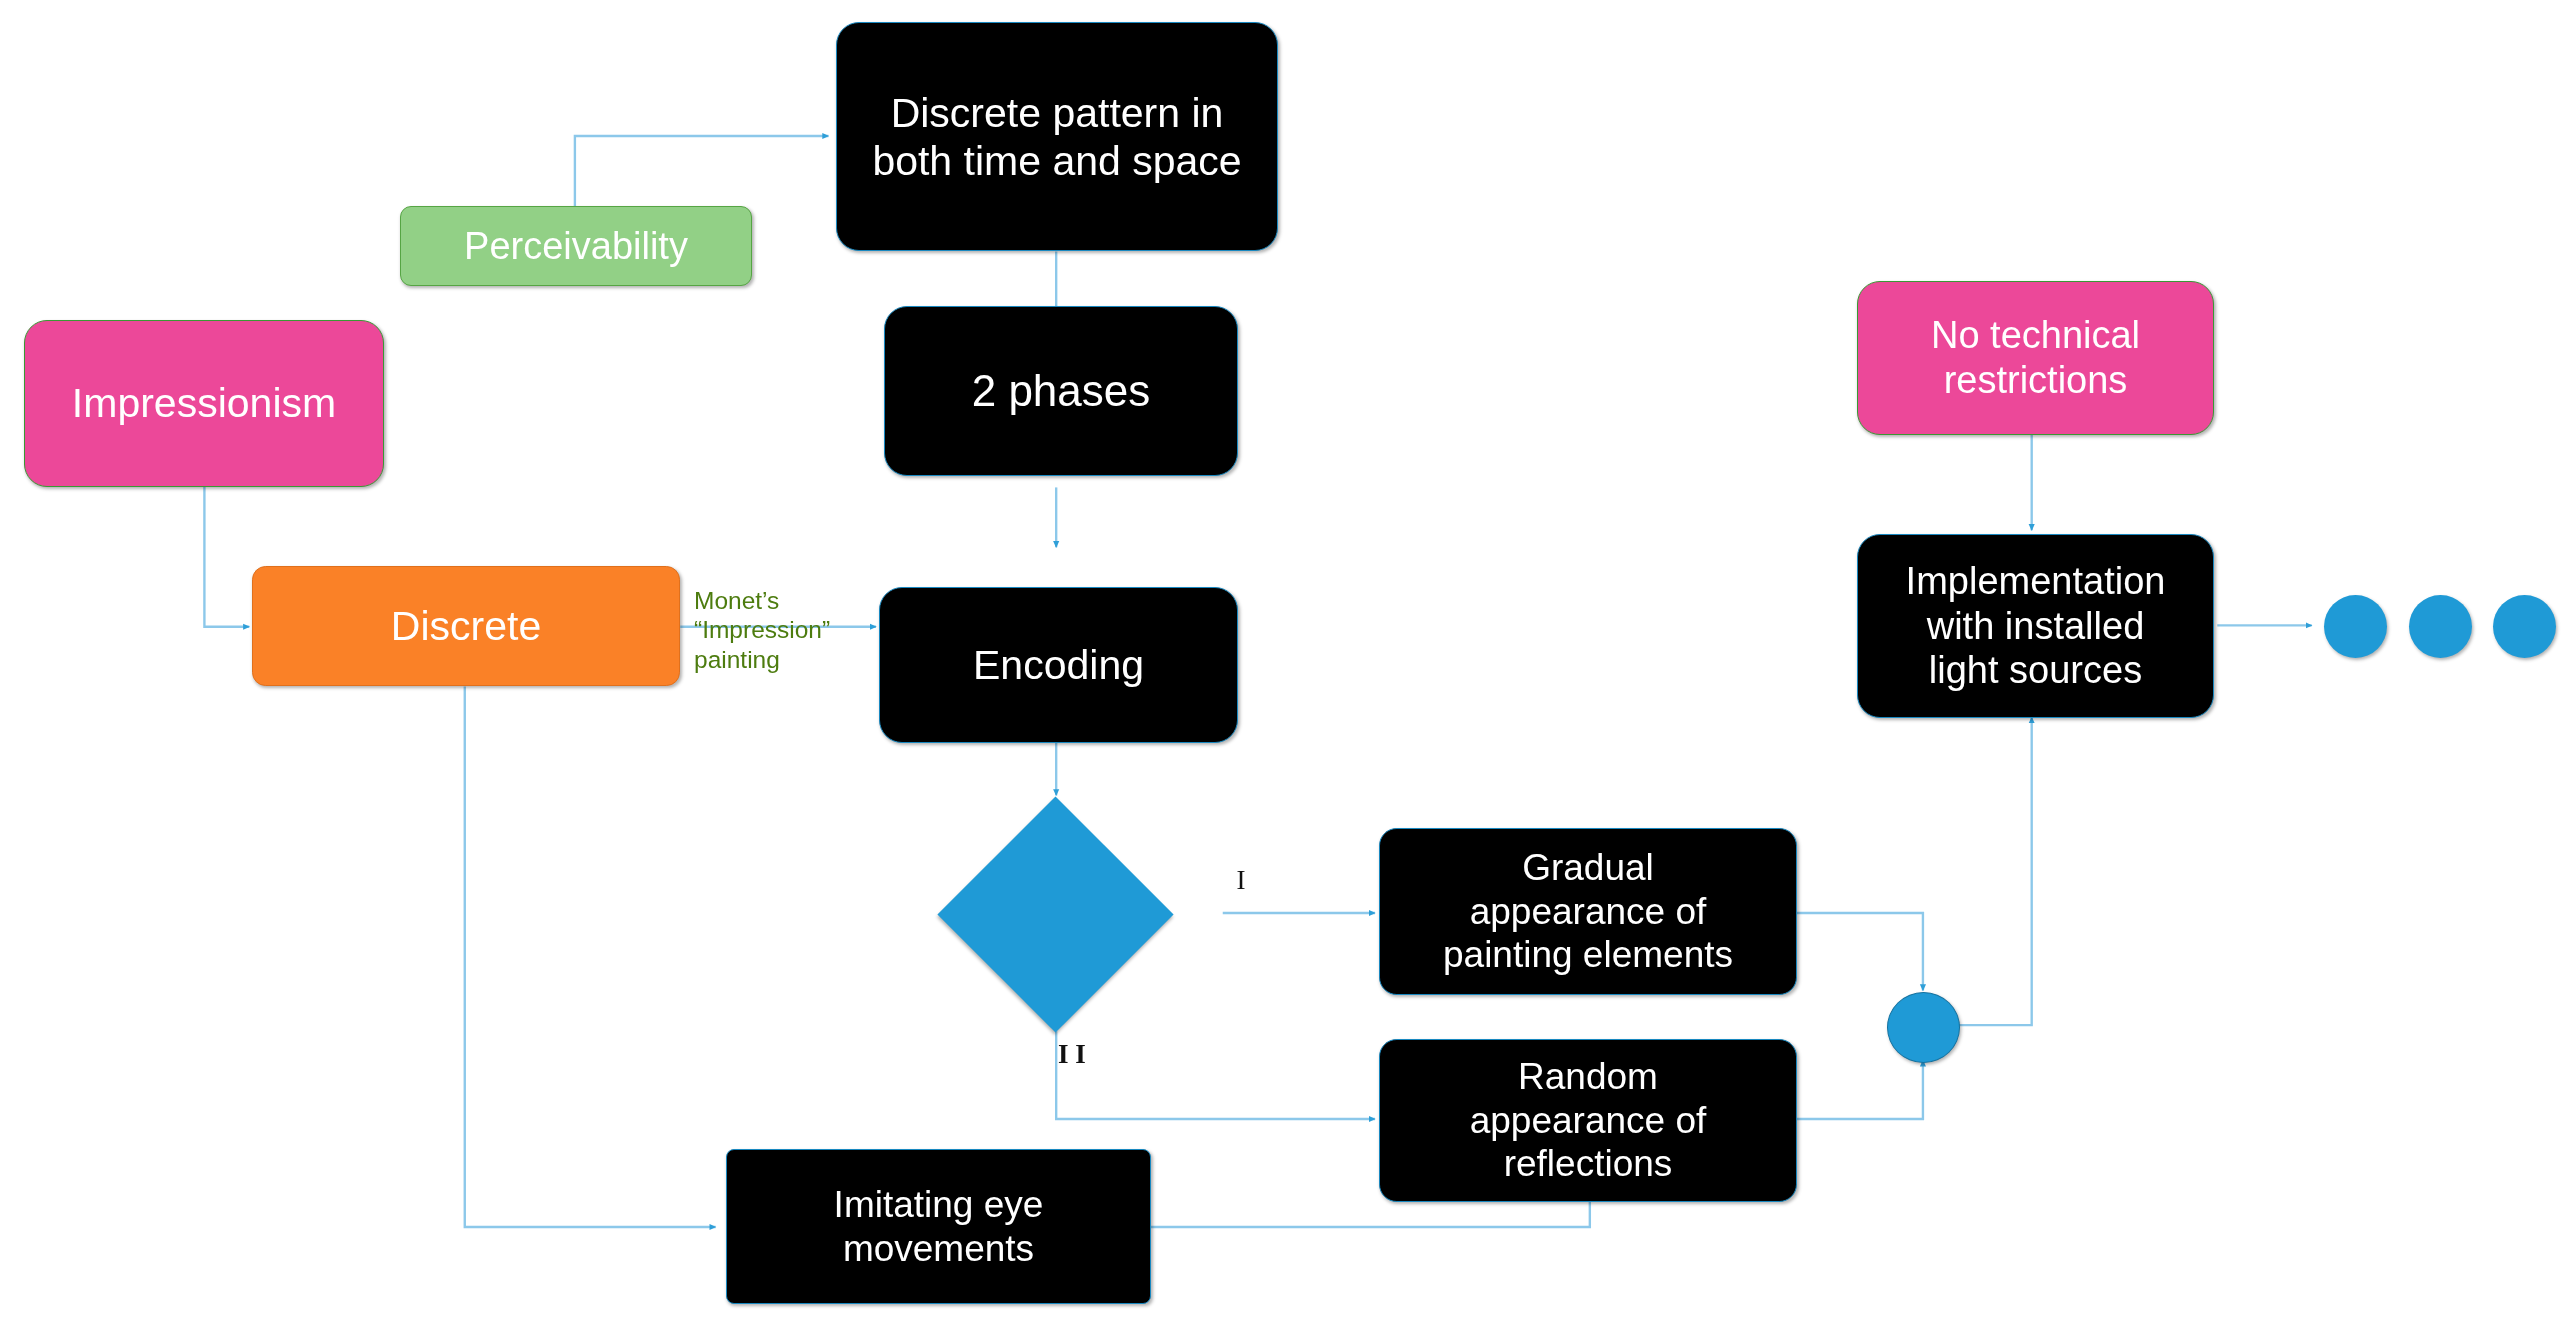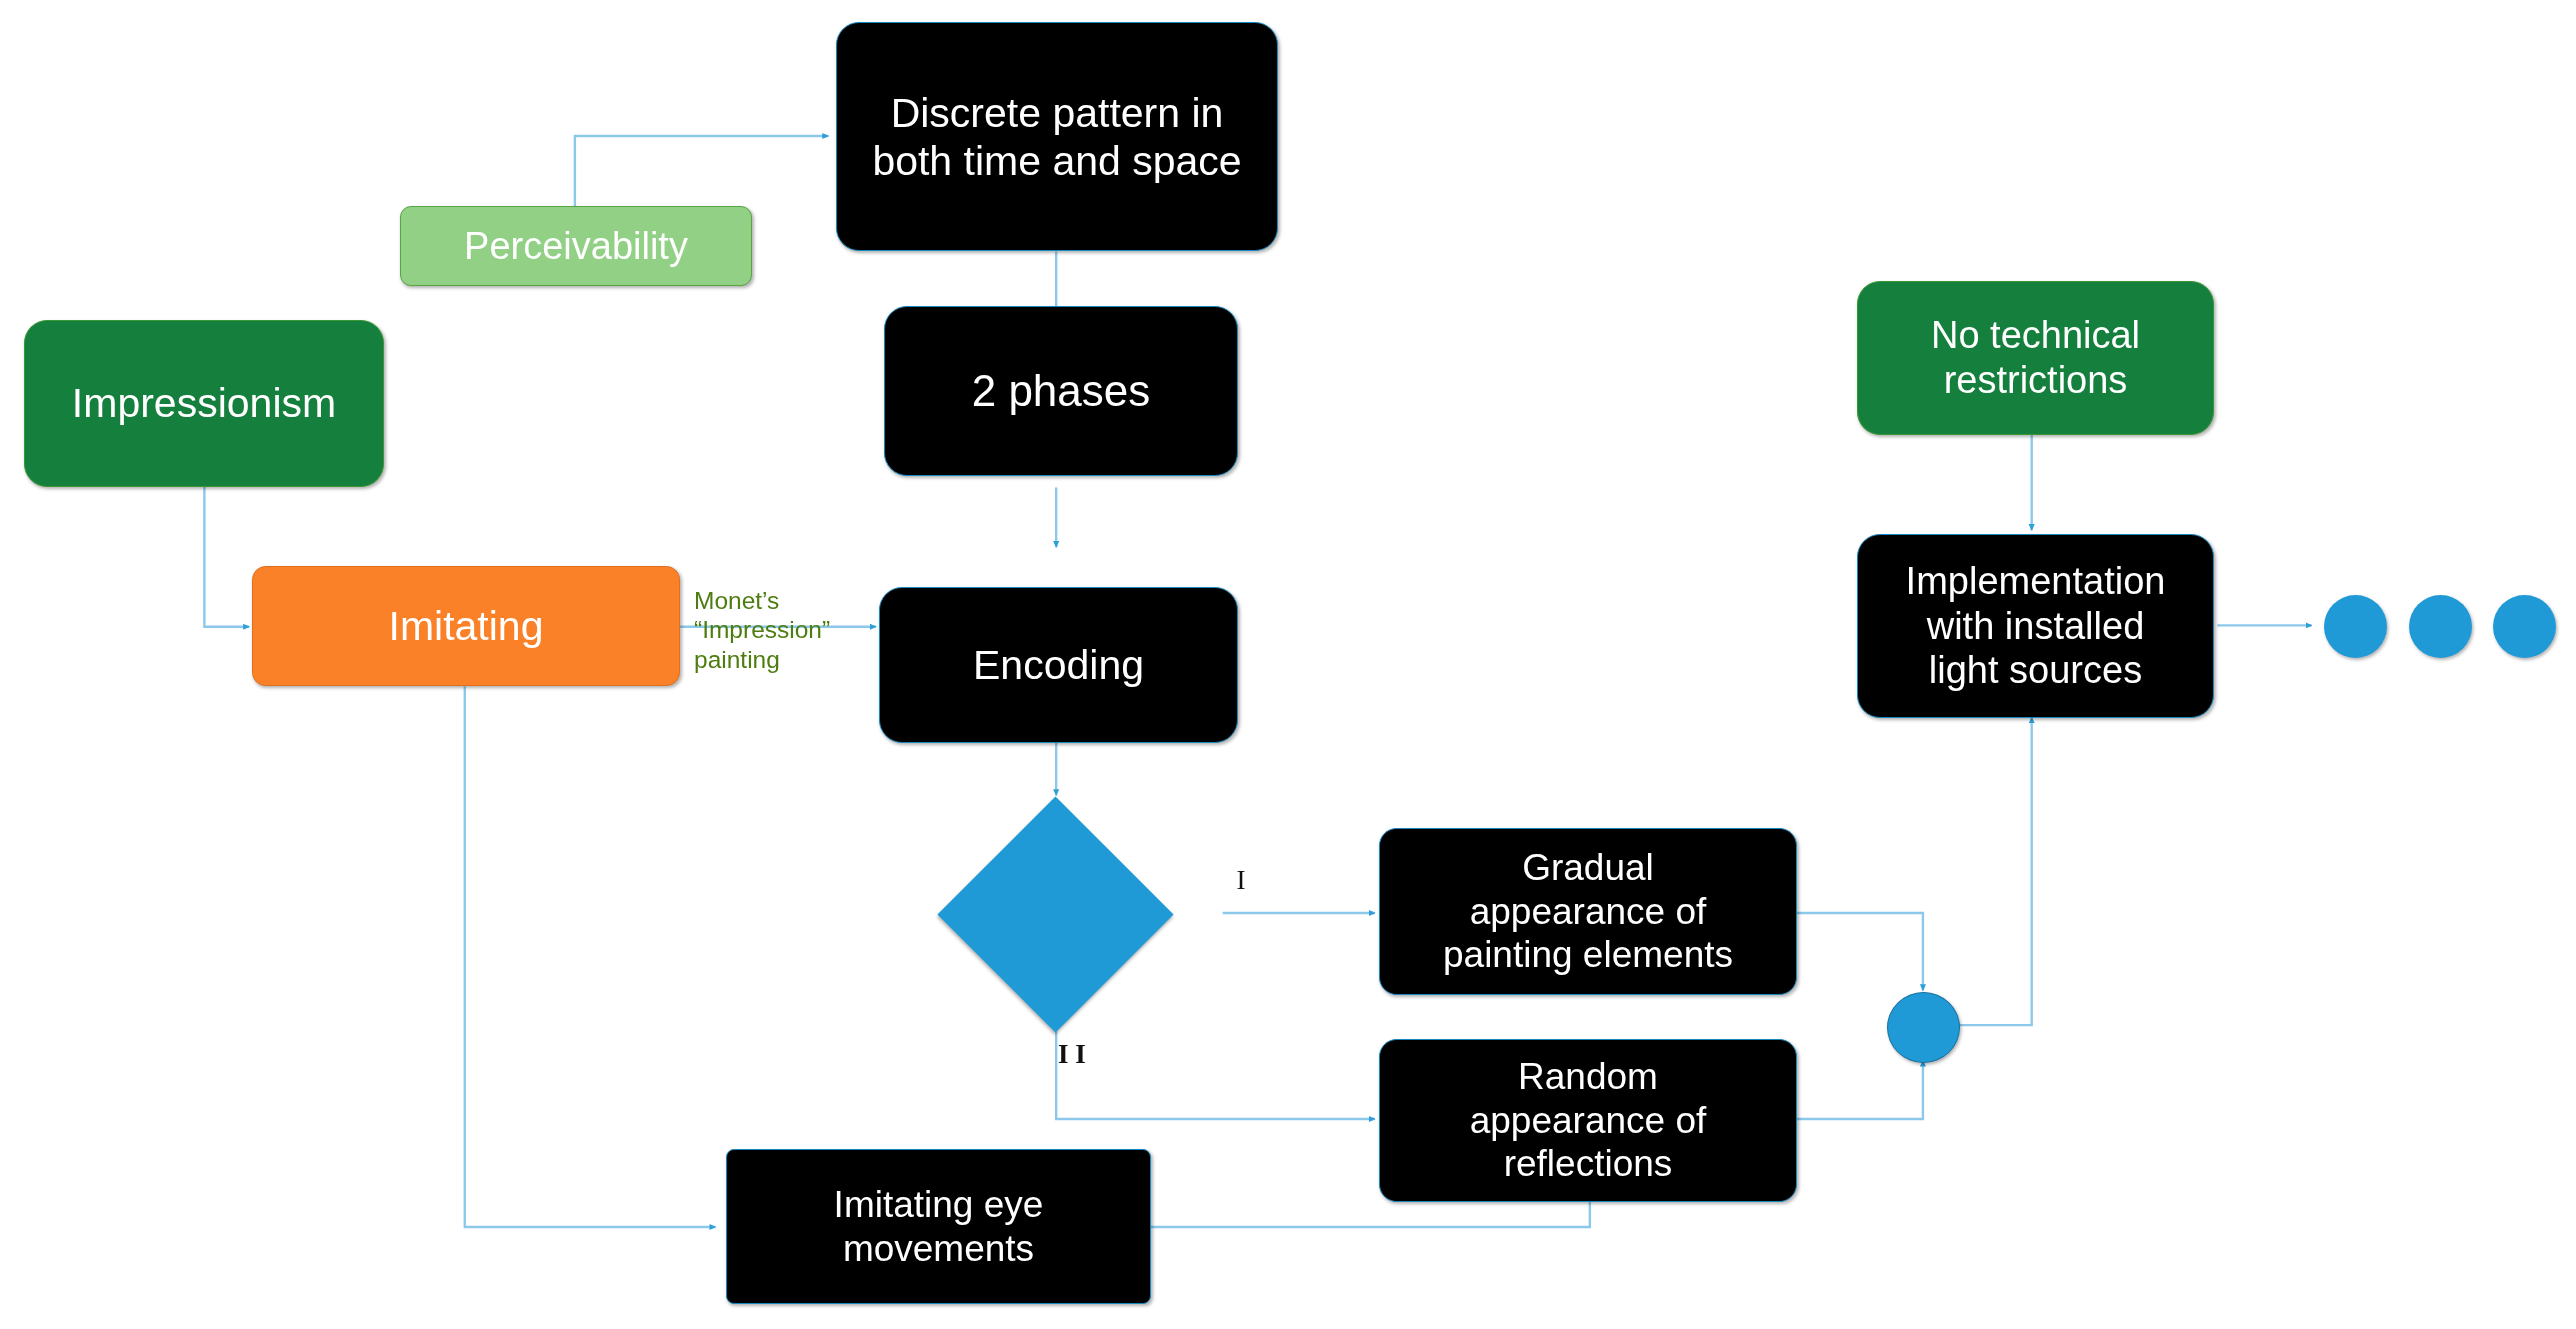--- a/index.html
+++ b/index.html
@@ -34,21 +34,21 @@
     justify-content: center;
     text-align: center;
     color: #ffffff;
     line-height: 1.18;
     border-radius: 23px;
     white-space: pre-line;
     padding: 2.7px 9.5px;
     box-shadow: 1.4px 2px 3.4px rgba(0,0,0,0.30);
   }
   .n-blue   { background: #000000; border: 1.4px solid #1888C0; }
-  .n-green  { background: #15803d; border: 1.4px solid #3A9834; }
+  .n-green  { background: #ec4899; border: 1.4px solid #3A9834; }
   .n-lgreen { background: #92D086; border: 1.4px solid #56A544; }
   .n-orange { background: #FA8127; border: 1.4px solid #E0701C; }
 
   .diamond {
     position: absolute;
     background: #1F9AD6;
     transform: rotate(45deg);
     box-shadow: 1.4px 2px 3.4px rgba(0,0,0,0.30);
   }
   .diamond-label {
@@ -132,21 +132,21 @@
 
   <div class="node n-blue" style="left:836px; top:22.4px; width:442px; height:229px; font-size:41px;">Discrete pattern in
 both time and space</div>
 
   <div class="node n-lgreen" style="left:400px; top:206px; width:352px; height:80px; font-size:38px; border-radius:11px;">Perceivability</div>
 
   <div class="node n-green" style="left:24px; top:320px; width:360px; height:167px; font-size:41px;">Impressionism</div>
 
   <div class="node n-blue" style="left:884px; top:306px; width:354px; height:170px; font-size:44px;">2 phases</div>
 
-  <div class="node n-orange" style="left:252px; top:566px; width:428px; height:120px; font-size:41px; border-radius:13.6px;">Imitating</div>
+  <div class="node n-orange" style="left:252px; top:566px; width:428px; height:120px; font-size:41px; border-radius:13.6px;">Discrete</div>
 
   <div class="node n-blue" style="left:879px; top:551px; width:359px; height:156px; font-size:41px;margin-top:36px;">Encoding</div>
 
   <div class="node n-green" style="left:1857px; top:281px; width:357px; height:154px; font-size:38px;">No technical
 restrictions</div>
 
   <div class="node n-blue" style="left:1857px; top:534px; width:357px; height:184px; font-size:38px;">Implementation
 with installed
 light sources</div>
 

